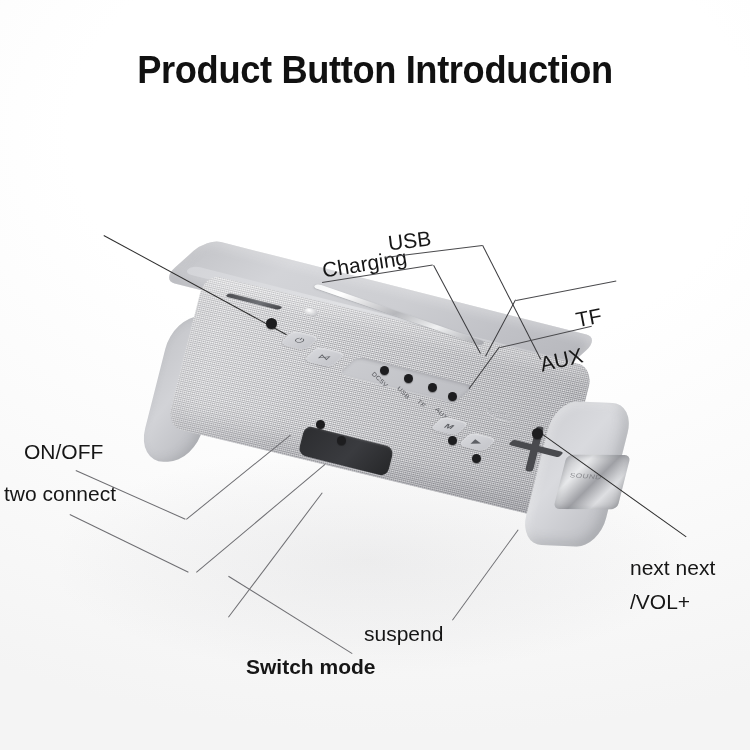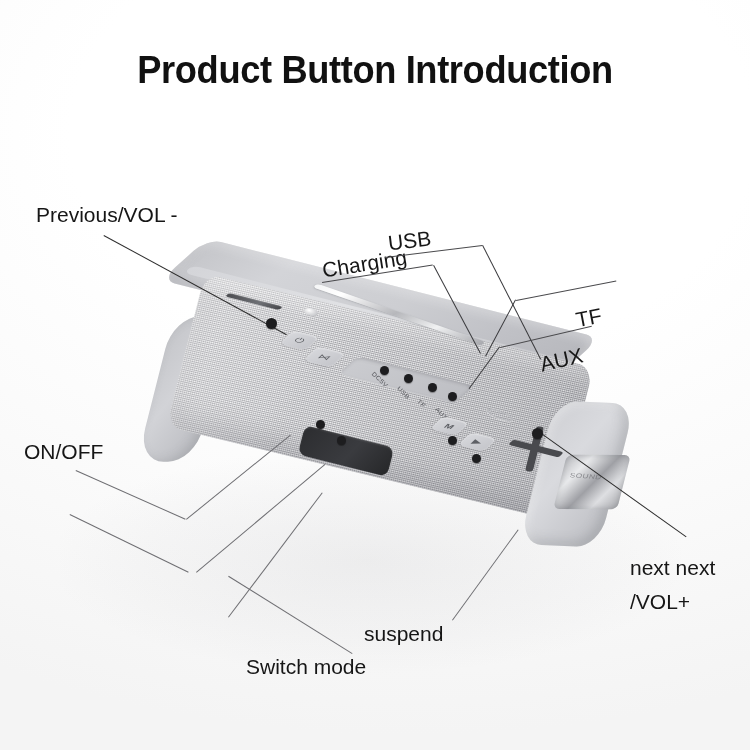--- a/index.html
+++ b/index.html
@@ -274,21 +274,20 @@
 
       <div class="btn-sq btn-m">M</div>
       <div class="btn-sq btn-play">▶</div>
 
       <div class="loop"></div>
       <div class="cross-h"></div>
       <div class="cross-v"></div>
     </div>
   </div>
 
-  <div class="label" style="left:36px; top:203px;">Previous/VOL -</div>
   <div class="leader" style="left:104px; top:235px; width:208px; transform:rotate(28.5deg);"></div>
   <div class="dot" style="left:266px; top:318px;"></div>
 
   <div class="label" style="left:322px; top:252px; transform:rotate(-9deg);">Charging</div>
   <div class="underline" style="left:322px; top:282px; width:112px; transform:rotate(-9deg);"></div>
   <div class="seg dk" style="left:434px; top:265px; width:100px; transform:rotate(62deg);"></div>
   <div class="dot s" style="left:380px; top:366px;"></div>
 
   <div class="label" style="left:388px; top:229px; transform:rotate(-7deg);">USB</div>
   <div class="underline" style="left:385px; top:257px; width:98px; transform:rotate(-7deg);"></div>
@@ -303,25 +302,26 @@
   <div class="label" style="left:540px; top:348px; transform:rotate(-13deg);">AUX</div>
   <div class="underline" style="left:500px; top:347px; width:94px; transform:rotate(-13deg);"></div>
   <div class="seg dk" style="left:500px; top:347px; width:52px; transform:rotate(126deg);"></div>
   <div class="dot s" style="left:448px; top:392px;"></div>
 
   <div class="label" style="left:24px; top:440px;">ON/OFF</div>
   <div class="seg mid" style="left:76px; top:470px; width:120px; transform:rotate(24deg);"></div>
   <div class="seg mid" style="left:186px; top:519px; width:134px; transform:rotate(-39deg);"></div>
   <div class="dot s" style="left:316px; top:420px;"></div>
 
+  <div class="label" style="left:4px; top:482px;">two connect</div>
   <div class="seg mid" style="left:70px; top:514px; width:132px; transform:rotate(26deg);"></div>
   <div class="seg mid" style="left:196px; top:572px; width:168px; transform:rotate(-40deg);"></div>
   <div class="dot s" style="left:337px; top:436px;"></div>
 
-  <div class="label" style="left:246px; top:655px;">Switch mode</div>
+  <div class="label" style="left:246px; top:655px;font-weight:bold;">Switch mode</div>
   <div class="seg mid" style="left:352px; top:654px; width:146px; transform:rotate(-148deg);"></div>
   <div class="seg mid" style="left:228px; top:617px; width:156px; transform:rotate(-53deg);"></div>
   <div class="dot s" style="left:448px; top:436px;"></div>
 
   <div class="label" style="left:364px; top:622px;">suspend</div>
   <div class="seg mid" style="left:452px; top:620px; width:112px; transform:rotate(-54deg);"></div>
   <div class="dot s" style="left:472px; top:454px;"></div>
 
   <div class="label" style="left:630px; top:556px;">next next</div>
   <div class="label" style="left:630px; top:590px;">/VOL+</div>

